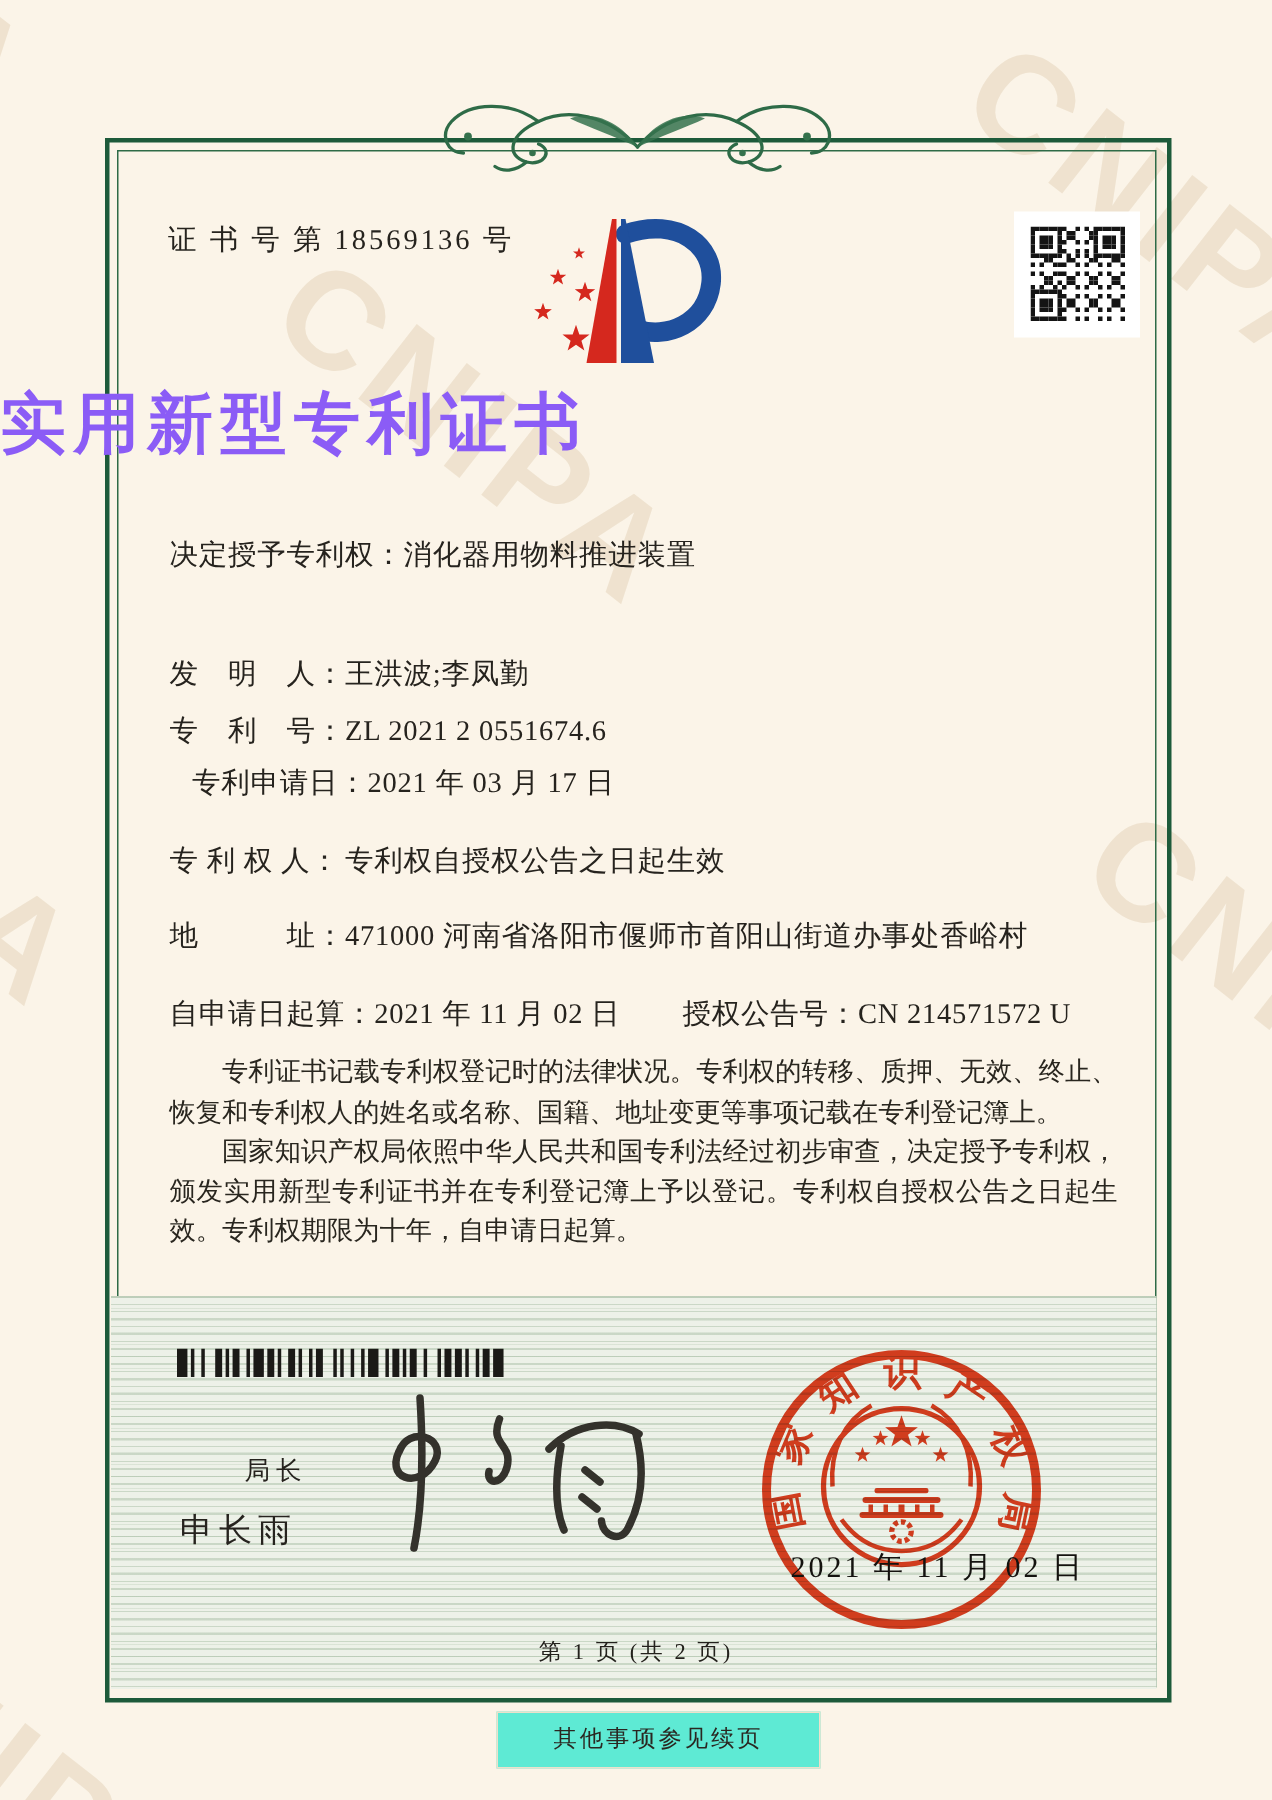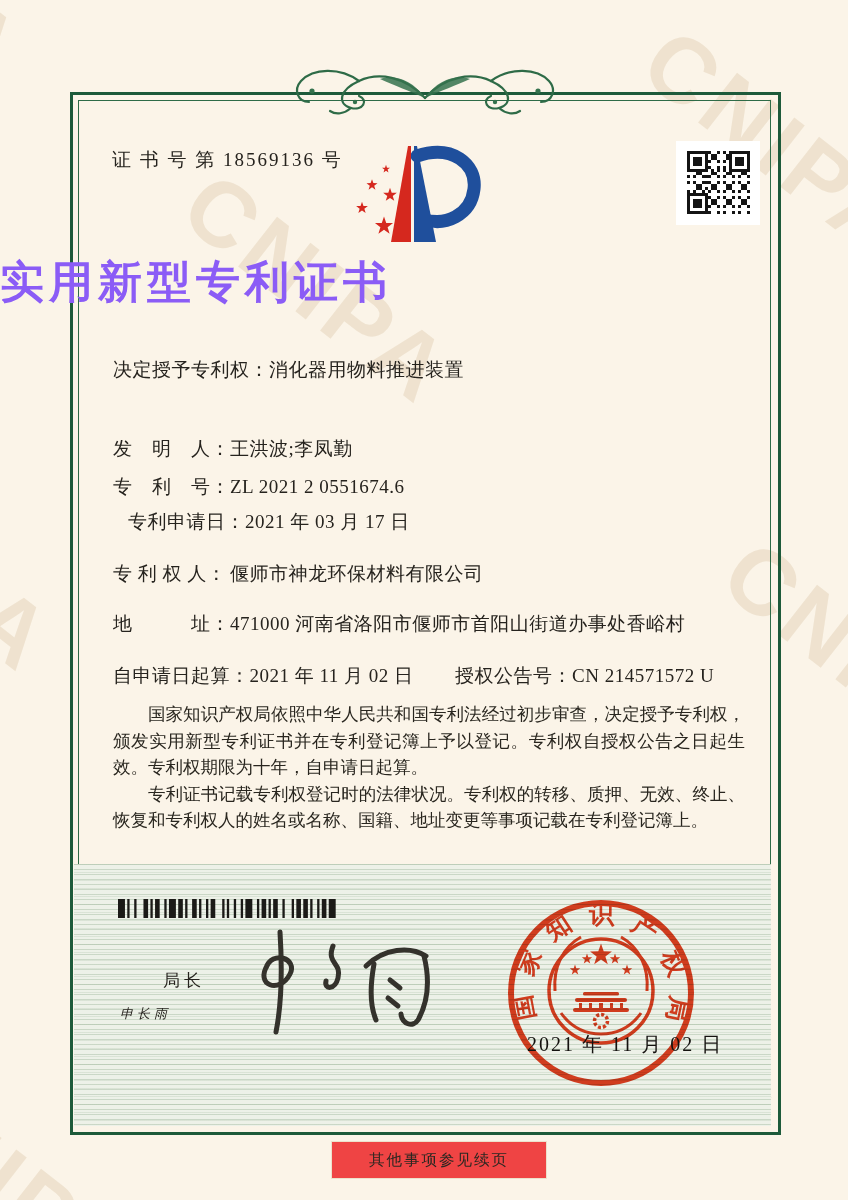--- a/index.html
+++ b/index.html
@@ -37,28 +37,28 @@
   
   .band{
     position:absolute;left:74px;top:864px;width:697px;height:262px;
     background-color:#edf1e8;
     background-image:
       repeating-linear-gradient(to bottom, rgba(122,156,120,.30) 0 1px, rgba(122,156,120,0) 1px 5px),
       repeating-linear-gradient(to bottom, rgba(122,156,120,.16) 0 1px, rgba(122,156,120,0) 1px 8px);
   }
   .barcode{position:absolute;left:118px;top:899px;}
   .signer-title{position:absolute;left:120px;top:969px;font-size:17px;letter-spacing:4px;margin-left:43px;}
-  .signer-name{position:absolute;left:120px;top:1005px;font-size:13px;letter-spacing:4px;font-style:italic;}
+  .signer-name{position:absolute;left:120px;top:1005px;font-size:22px;letter-spacing:4px;}
   .signature{position:absolute;left:238px;top:924px;}
   .seal{position:absolute;left:503px;top:895px;mix-blend-mode:multiply;opacity:.95;}
   .seal-date{position:absolute;left:527px;top:1031px;font-size:20px;letter-spacing:2px;color:#14120f;white-space:nowrap;}
   .page-info{position:absolute;left:0;right:0;top:1092px;text-align:center;font-size:15px;letter-spacing:2px;color:#23211c;}
   .note-box{
     position:absolute;left:331px;top:1141px;width:214px;height:36px;line-height:36px;
-    background:#ef4444;border:1px solid #ece1cb;text-align:center;font-size:15.5px;letter-spacing:2px;color:#2a2721;
+    background:#5eead4;border:1px solid #ece1cb;text-align:center;font-size:15.5px;letter-spacing:2px;color:#2a2721;
   }
 </style>
 </head>
 <body>
 
 <div class="page">
 
   <div class="wm" style="left:-200px;top:-170px;">CNIPA</div>
   <div class="wm" style="left:688px;top:8px;">CNIPA</div>
   <div class="wm" style="left:228px;top:152px;">CNIPA</div>
@@ -326,37 +326,37 @@
   <div class="row" style="top:436px;">
     <span class="lbl">发　明　人：</span><span>王洪波;李凤勤</span>
   </div>
   <div class="row" style="top:474px;">
     <span class="lbl">专　利　号：</span><span>ZL 2021 2 0551674.6</span>
   </div>
   <div class="row" style="top:509px;margin-left:15px;">
     <span class="lbl">专利申请日：</span><span>2021 年 03 月 17 日</span>
   </div>
   <div class="row" style="top:561px;">
-    <span class="lbl">专 利 权 人：</span><span>偃师市神龙环保材料有限公司</span>
+    <span class="lbl">专 利 权 人：</span><span>专利权自授权公告之日起生效</span>
   </div>
   <div class="row" style="top:611px;">
     <span class="lbl">地　　　址：</span><span>471000  河南省洛阳市偃师市首阳山街道办事处香峪村</span>
   </div>
   <div class="row row2col" style="top:663px;width:632px;">
     <span>
       <span class="lbl">自申请日起算：</span><span>2021 年 11 月 02 日</span>
     </span>
     <span class="pair2">
       <span>授权公告号：</span><span>CN 214571572 U</span>
     </span>
   </div>
 
   <div class="paras">
+    <p>专利证书记载专利权登记时的法律状况。专利权的转移、质押、无效、终止、恢复和专利权人的姓名或名称、国籍、地址变更等事项记载在专利登记簿上。</p>
     <p>国家知识产权局依照中华人民共和国专利法经过初步审查，决定授予专利权，颁发实用新型专利证书并在专利登记簿上予以登记。专利权自授权公告之日起生效。专利权期限为十年，自申请日起算。</p>
-    <p>专利证书记载专利权登记时的法律状况。专利权的转移、质押、无效、终止、恢复和专利权人的姓名或名称、国籍、地址变更等事项记载在专利登记簿上。</p>
   </div>
 
   <div class="band"></div>
 
   <svg class="barcode" id="barcode-svg" width="220" height="19" viewBox="0 0 220 19">
       <rect x="0.00" y="0" width="6.95" height="19" fill="#1b1a17"></rect>
       <rect x="9.26" y="0" width="2.32" height="19" fill="#1b1a17"></rect>
       <rect x="16.21" y="0" width="2.32" height="19" fill="#1b1a17"></rect>
       <rect x="25.47" y="0" width="4.63" height="19" fill="#1b1a17"></rect>
       <rect x="32.42" y="0" width="2.32" height="19" fill="#1b1a17"></rect>
@@ -430,15 +430,16 @@
         <rect x="70" y="113" width="56" height="4" rx="2"></rect>
       </g>
       <circle cx="98" cy="126" r="6.5" fill="none" stroke-width="3.5" stroke-dasharray="3,2"></circle>
       <path d="M52,96 C50,72 60,52 78,42" fill="none" stroke-width="3"></path>
       <path d="M144,96 C146,72 136,52 118,42" fill="none" stroke-width="3"></path>
       <path d="M58,118 C68,132 82,139 98,139 C114,139 128,132 138,118" fill="none" stroke-width="3"></path>
     </g>
   </svg>
   <div class="seal-date">2021 年 11 月 02 日</div>
 
+  <div class="page-info">第 1 页 (共 2 页)</div>
   <div class="note-box">其他事项参见续页</div>
 
 </div>
 
 </body></html>

